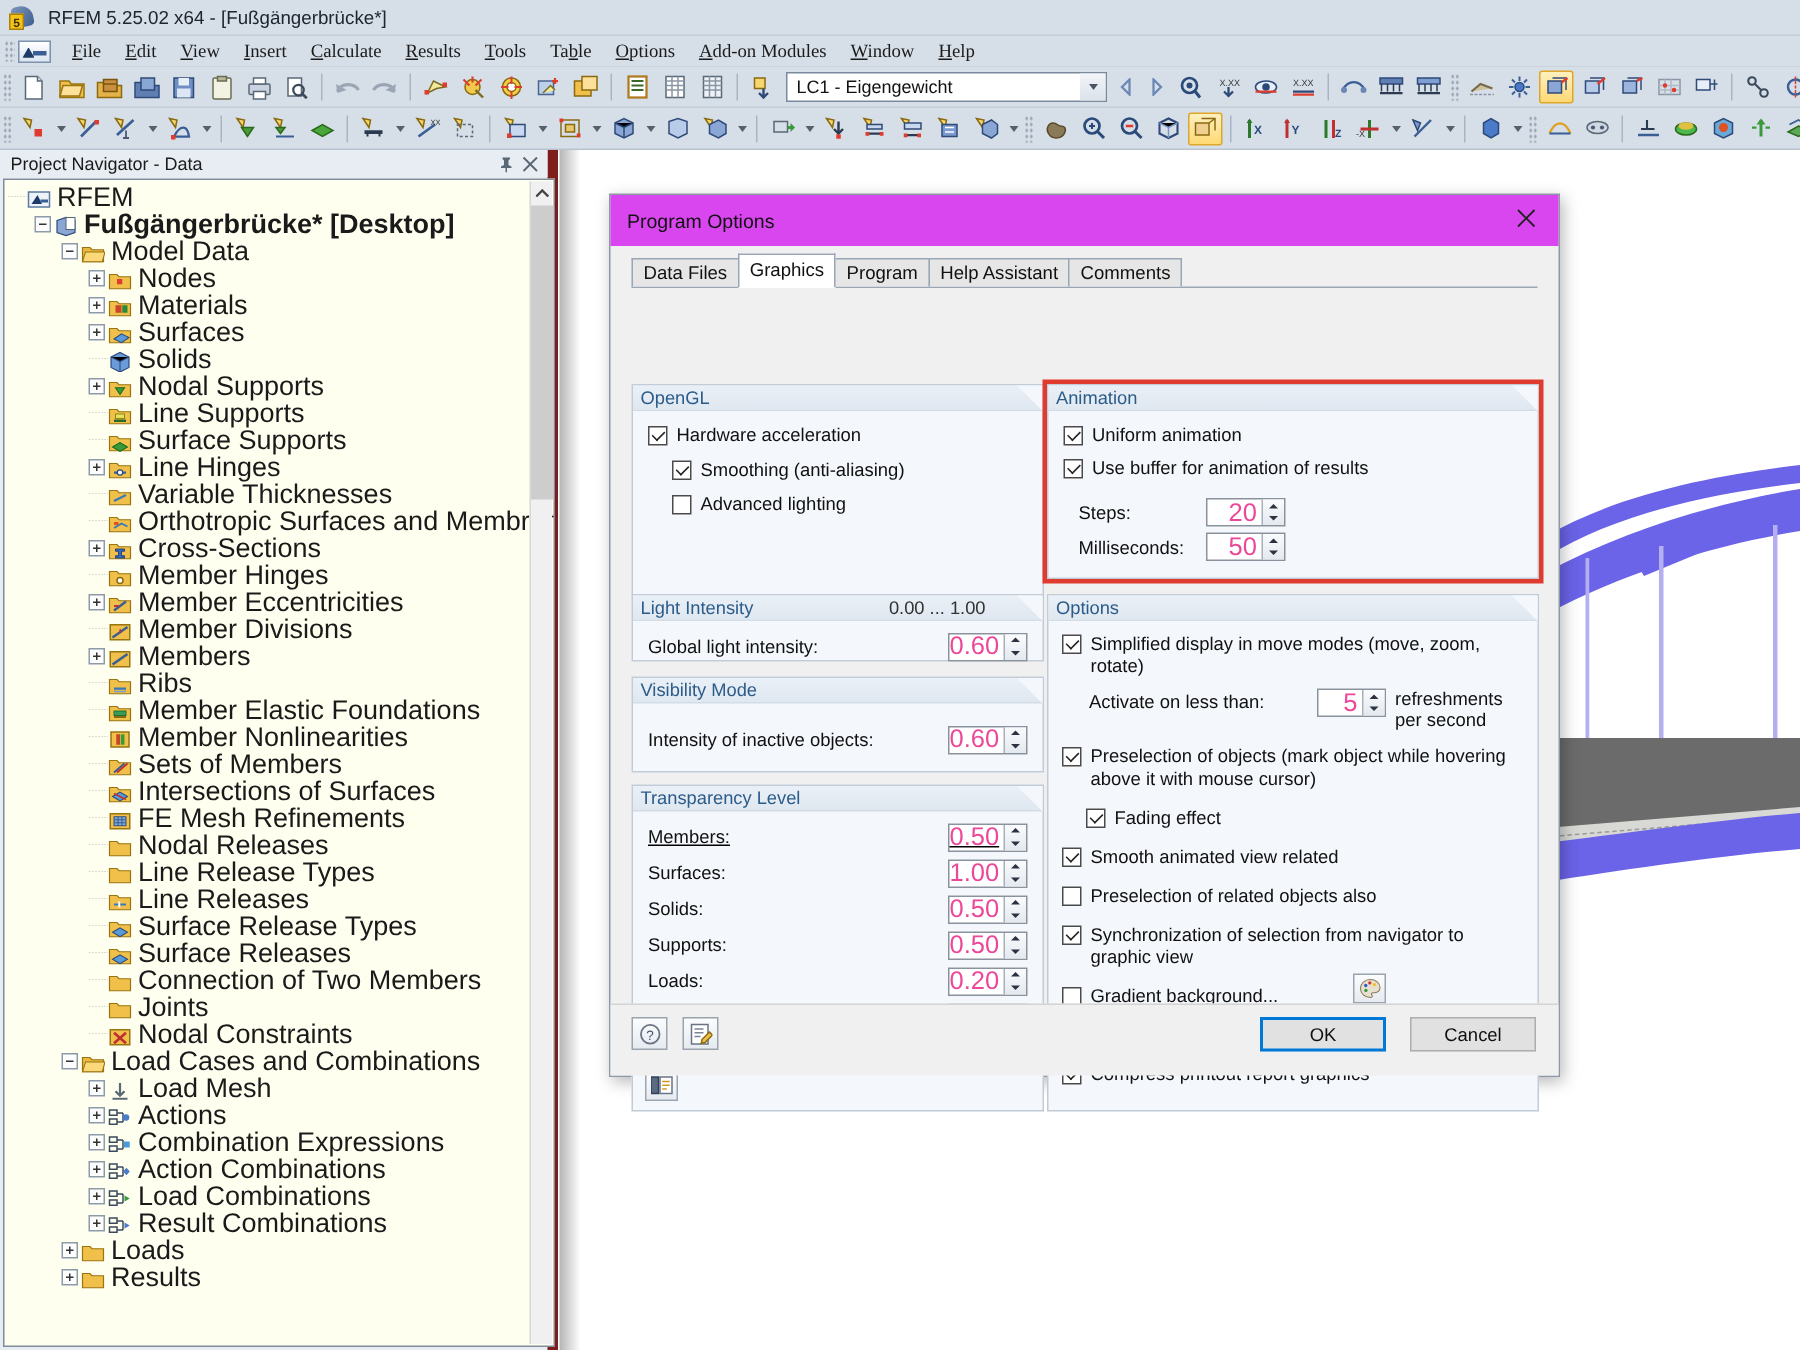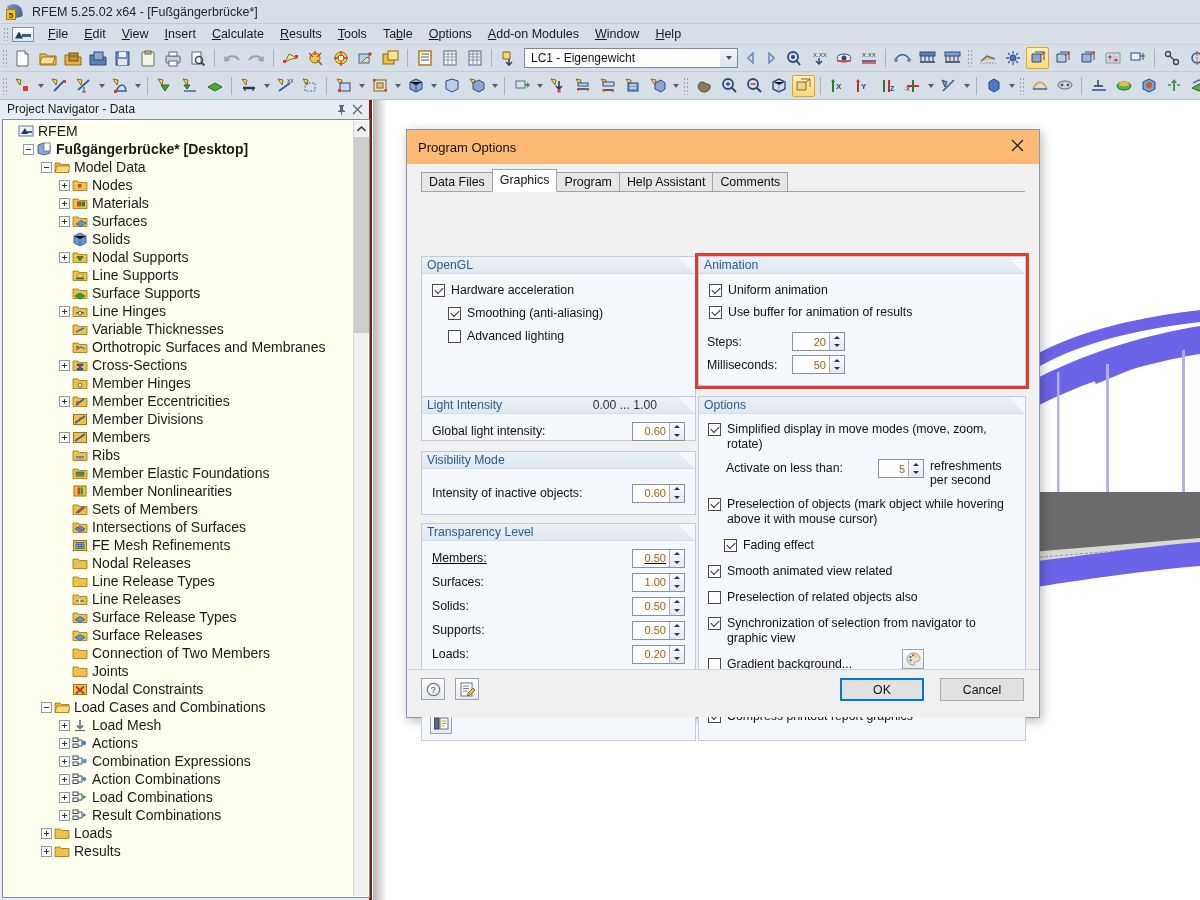--- a/index.html
+++ b/index.html
@@ -116,36 +116,36 @@
   }
   .lc-combo .lc-drop::after {
     content: ""; border-left: 3.5px solid transparent; border-right: 3.5px solid transparent;
     border-top: 4px solid #4a5563;
   }
   .nav-arrow { width: 20px; height: 22px; flex: none; display:flex; align-items:center; justify-content:center; }
 
   
   .navigator {
     position: absolute; left: 0; top: 100px; width: 372px; height: 800px;
-    background: #e8edf3; border-right: 3px solid #7f1d1d;
+    background: #e8edf3; border-right: 7px solid #7f1d1d;
   }
   .nav-header {
     height: 18px; display: flex; align-items: center;
     padding: 0 4px 0 7px; font-size: 12px; color: #1b1b1b;
     background: #e8edf3;
   }
   .nav-header .spacer { flex: 1; }
   .nav-pin, .nav-close { width: 16px; height: 16px; display:flex; align-items:center; justify-content:center; color:#555; font-size: 13px; }
   .nav-body {
     position: absolute; left: 2px; top: 19px; width: 368px; bottom: 2px;
     background: #fffff0; border: 1px solid #7f8c9b; overflow: hidden;
   }
   .tree { padding: 2px 0 0 2px; }
   .tnode {
-    display: flex; align-items: center; height: 18px; font-size: 14px;
+    display: flex; align-items: center; height: 18px; font-size: 18px;
     color: #1a1a1a; white-space: nowrap;
   }
   .tnode.bold { font-weight: bold; }
   .tindent { flex: none; }
   .texp {
     width: 11px; height: 11px; flex: none; margin-right: 2px;
     border: 1px solid #8d9aa8; background: #fdfdfd; position: relative;
   }
   .texp::before {
     content: ""; position: absolute; left: 2px; top: 4px; width: 5px; height: 1px; background: #333;
@@ -185,21 +185,21 @@
   .bridge { position: absolute; right: 0; top: 180px; width: 170px; height: 400px; }
 
   
   .dialog {
     position: absolute; left: 406px; top: 129px; width: 634px; height: 589px;
     background: #f0f0f0; border: 1px solid #8d99a6;
     box-shadow: 2px 3px 10px rgba(0,0,0,0.28);
   }
   .dlg-title {
     height: 34px; display: flex; align-items: center;
-    padding-left: 11px; background: #fdba74;
+    padding-left: 11px; background: #d946ef;
   }
   .dlg-title .t { font-size: 13px; color: #111; }
   .dlg-close {
     position: absolute; right: 0; top: 0; width: 44px; height: 30px;
     display: flex; align-items: center; justify-content: center;
     font-size: 15px; color: #222;
   }
   .tabstrip {
     position: absolute; left: 14px; top: 40px; right: 14px; height: 22px;
     border-bottom: 1px solid #9aa6b4;
@@ -249,21 +249,21 @@
     transform: rotate(-45deg);
   }
   .chk-label { margin-left: 6px; font-size: 12.3px; color: #111; line-height: 15px; }
 
   .field-label { font-size: 12.3px; color: #111; }
   .spin {
     width: 52px; height: 19px; flex: none; position: relative;
     border: 1px solid #8a939d; background: #fff; display: flex; align-items: center;
   }
   .spin .val {
-    flex: 1; text-align: right; padding-right: 3px; font-size: 11px; color: #a16207;
+    flex: 1; text-align: right; padding-right: 3px; font-size: 17px; color: #ec4899;
   }
   .spin .btns {
     width: 15px; height: 17px; flex: none;
     background: linear-gradient(#fafbfd,#e4e9ef); border-left: 1px solid #a8b0ba;
     display: flex; flex-direction: column;
   }
   .spin .btns .u, .spin .btns .d { flex: 1; display:flex; align-items:center; justify-content:center; }
   .spin .btns .u::after {
     content:""; border-left:3px solid transparent; border-right:3px solid transparent; border-bottom:3.5px solid #2b3340;
   }
@@ -303,21 +303,21 @@
     <div class="app-logo">
       <div class="disc"></div>
       <div class="badge">5</div>
     </div>
     <span class="title-text">RFEM 5.25.02 x64 - [Fußgängerbrücke*]</span>
   </div>
 
   <div class="menubar">
     <div class="menu-grip"></div>
     <div class="menu-logo"></div>
-    <div id="menu-items" style="display:flex;align-items:center;">
+    <div id="menu-items" style="display:flex;align-items:center;font-family:Liberation Serif, serif;">
         <div class="menu-item"><u>F</u>ile</div>
         <div class="menu-item"><u>E</u>dit</div>
         <div class="menu-item"><u>V</u>iew</div>
         <div class="menu-item"><u>I</u>nsert</div>
         <div class="menu-item"><u>C</u>alculate</div>
         <div class="menu-item"><u>R</u>esults</div>
         <div class="menu-item"><u>T</u>ools</div>
         <div class="menu-item">Ta<u>b</u>le</div>
         <div class="menu-item"><u>O</u>ptions</div>
         <div class="menu-item"><u>A</u>dd-on Modules</div>
@@ -1371,21 +1371,21 @@
         <div style="padding:9px 10px 0 10px;" id="animation-items">
             <div class="chk-row" style="margin-left: 0px;;margin-bottom:7px;">
               <span class="chk on"></span>
               <span class="chk-label">Uniform animation</span>
             </div>
             <div class="chk-row" style="margin-left: 0px;;margin-bottom:7px;">
               <span class="chk on"></span>
               <span class="chk-label">Use buffer for animation of results</span>
             </div>
           </div>
-        <div style="padding:3px 10px 0 8px;" id="animation-fields">
+        <div style="padding:3px 10px 0 20px;" id="animation-fields">
             <div style="display: flex; align-items: center; height: 23px;">
               <span class="field-label" style="width: 85px;">Steps:</span>
               <span class="spin" style="width: 53px;">
                 <span class="val">20</span>
                 <span class="btns">
                   <span class="u"></span>
                   <span class="d"></span>
                 </span>
               </span>
             </div>

